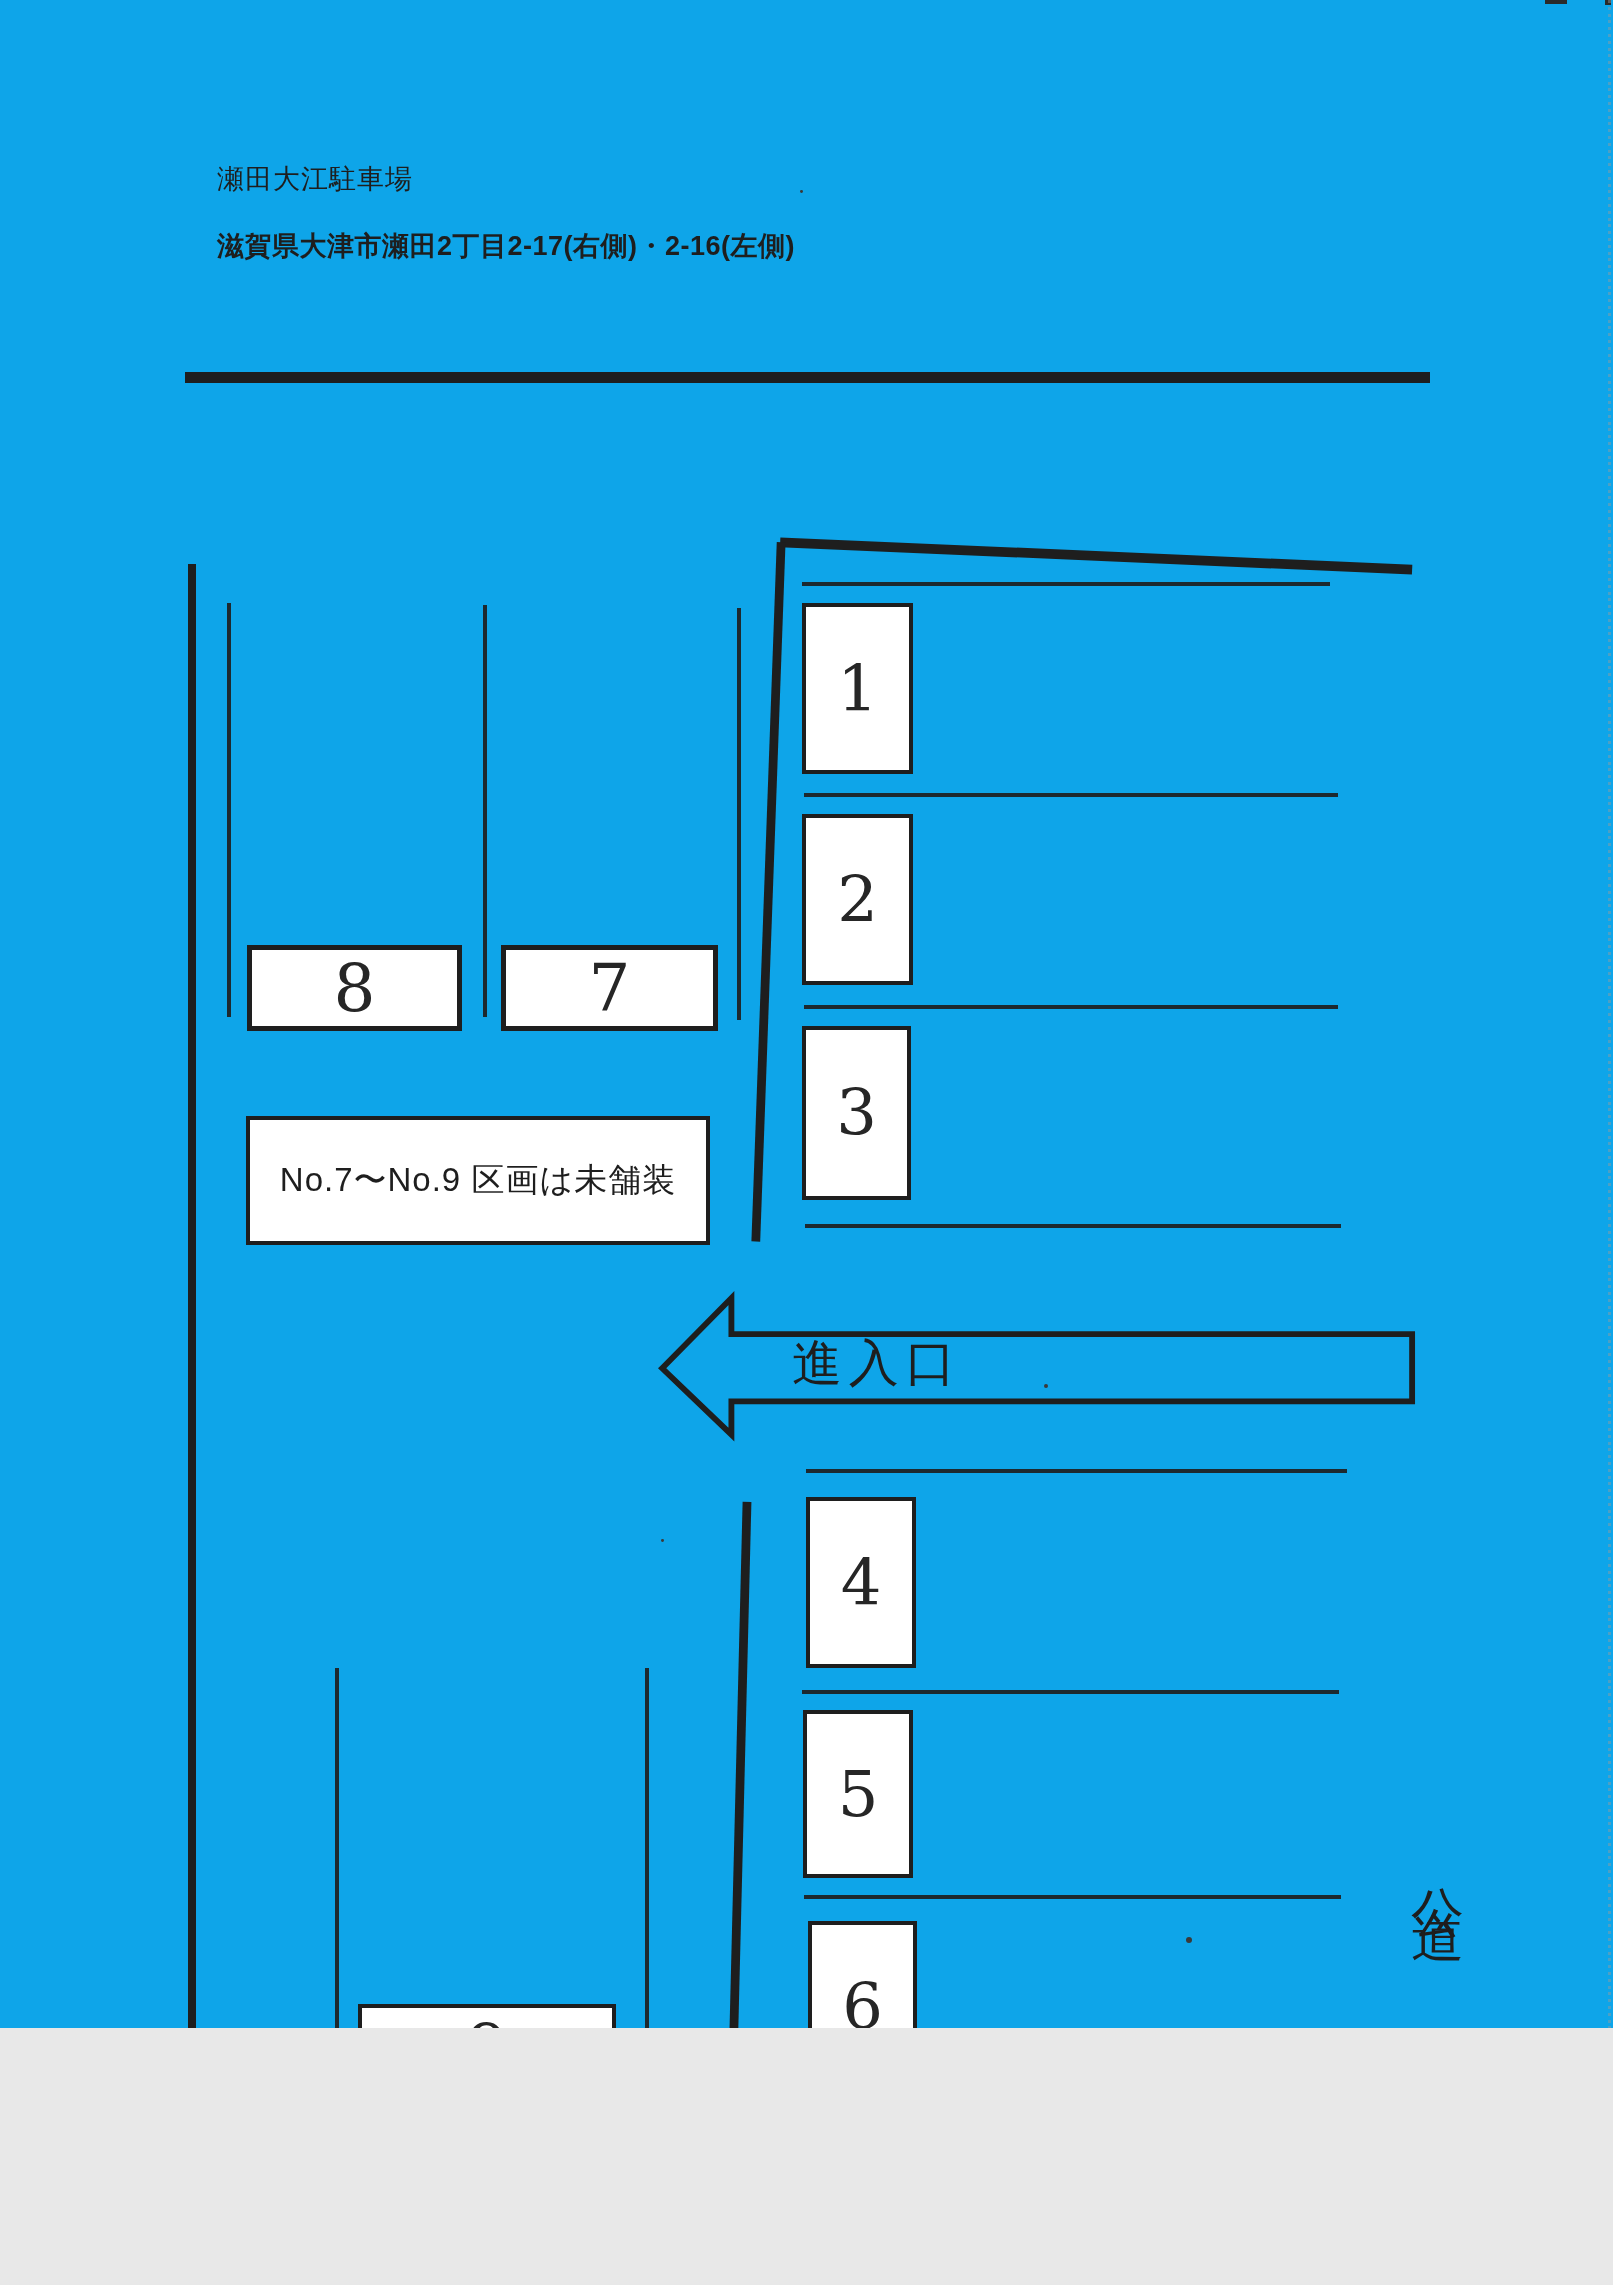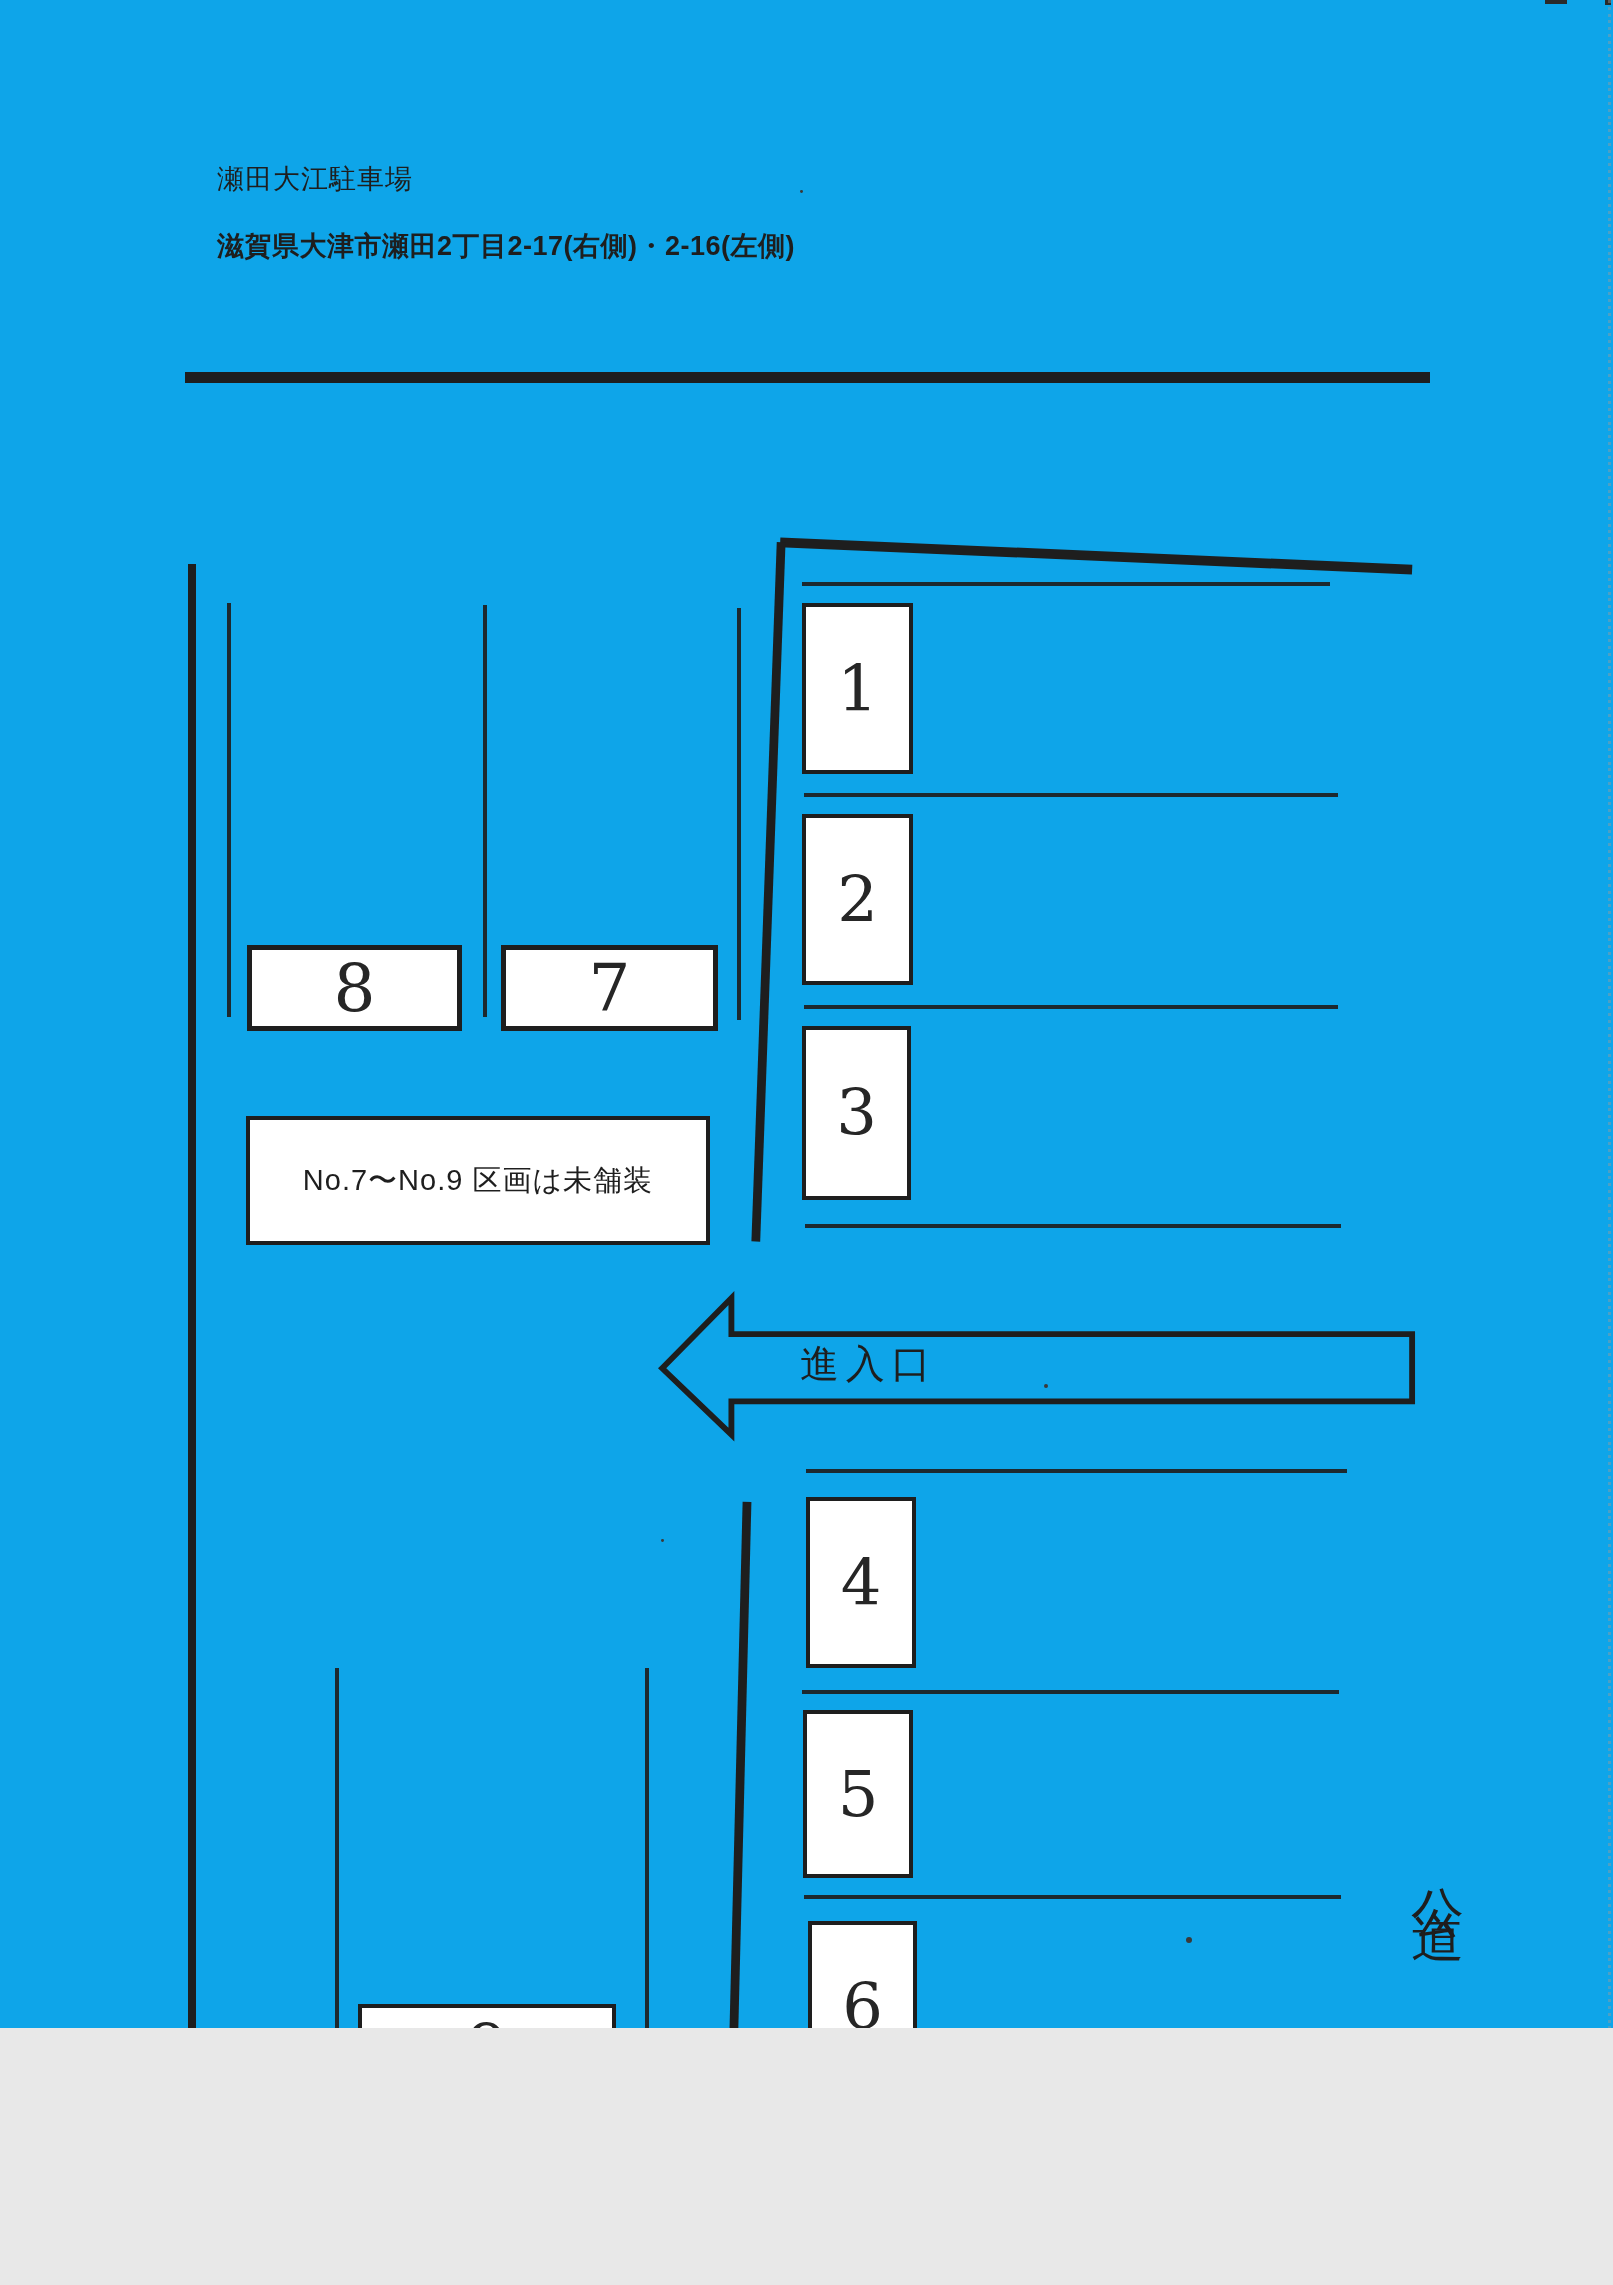--- a/index.html
+++ b/index.html
@@ -20,21 +20,21 @@
   .doc-address{
     position:absolute;left:217px;top:230px;
     font-size:27px;line-height:33px;letter-spacing:0.5px;font-weight:bold;
   }
   .gravel-label{
     position:absolute;left:1081px;top:421px;
     font-size:43px;line-height:51px;letter-spacing:1px;
   }
   .entrance-label{
     position:absolute;left:792px;top:1342px;
-    font-size:39px;line-height:43px;letter-spacing:6.8px;margin-left:8px;
+    font-size:50px;line-height:43px;letter-spacing:6.8px;
   }
   .road-label{
     position:absolute;left:1410px;top:1845px;
     font-size:53px;line-height:57px;
     writing-mode:vertical-rl;text-orientation:upright;
     letter-spacing:25px;
   }
   
   .ln{position:absolute;background:#1e1e1e;}
   .ln-thin{opacity:0.92;}
@@ -46,21 +46,21 @@
     font-family:"DejaVu Serif", serif;
     color:#262626;
   }
   .stall-v{font-size:64px;}
   .stall-h{border-width:5.9px;font-size:66px;}
   .note-box{
     position:absolute;left:246px;top:1116px;width:464px;height:129px;
     border:4.9px solid #1e1e1e;background:#fff;box-sizing:border-box;
     display:flex;align-items:center;justify-content:center;
   }
-  .note-text{font-size:29px;letter-spacing:1px;}
+  .note-text{font-size:33px;letter-spacing:1px;}
   .svg-layer{position:absolute;left:0;top:0;pointer-events:none;}
   
   .speck{position:absolute;background:#3a3a3a;border-radius:50%;}
   .edge-noise{
     position:absolute;right:2px;top:0;width:2.9px;height:2286px;
     background:repeating-linear-gradient(180deg,#9a9a9a 0 2.9px,transparent 2.9px 6.8px);
     opacity:0.45;
   }
   .corner-mark{position:absolute;background:#2a2a2a;}
 </style>

